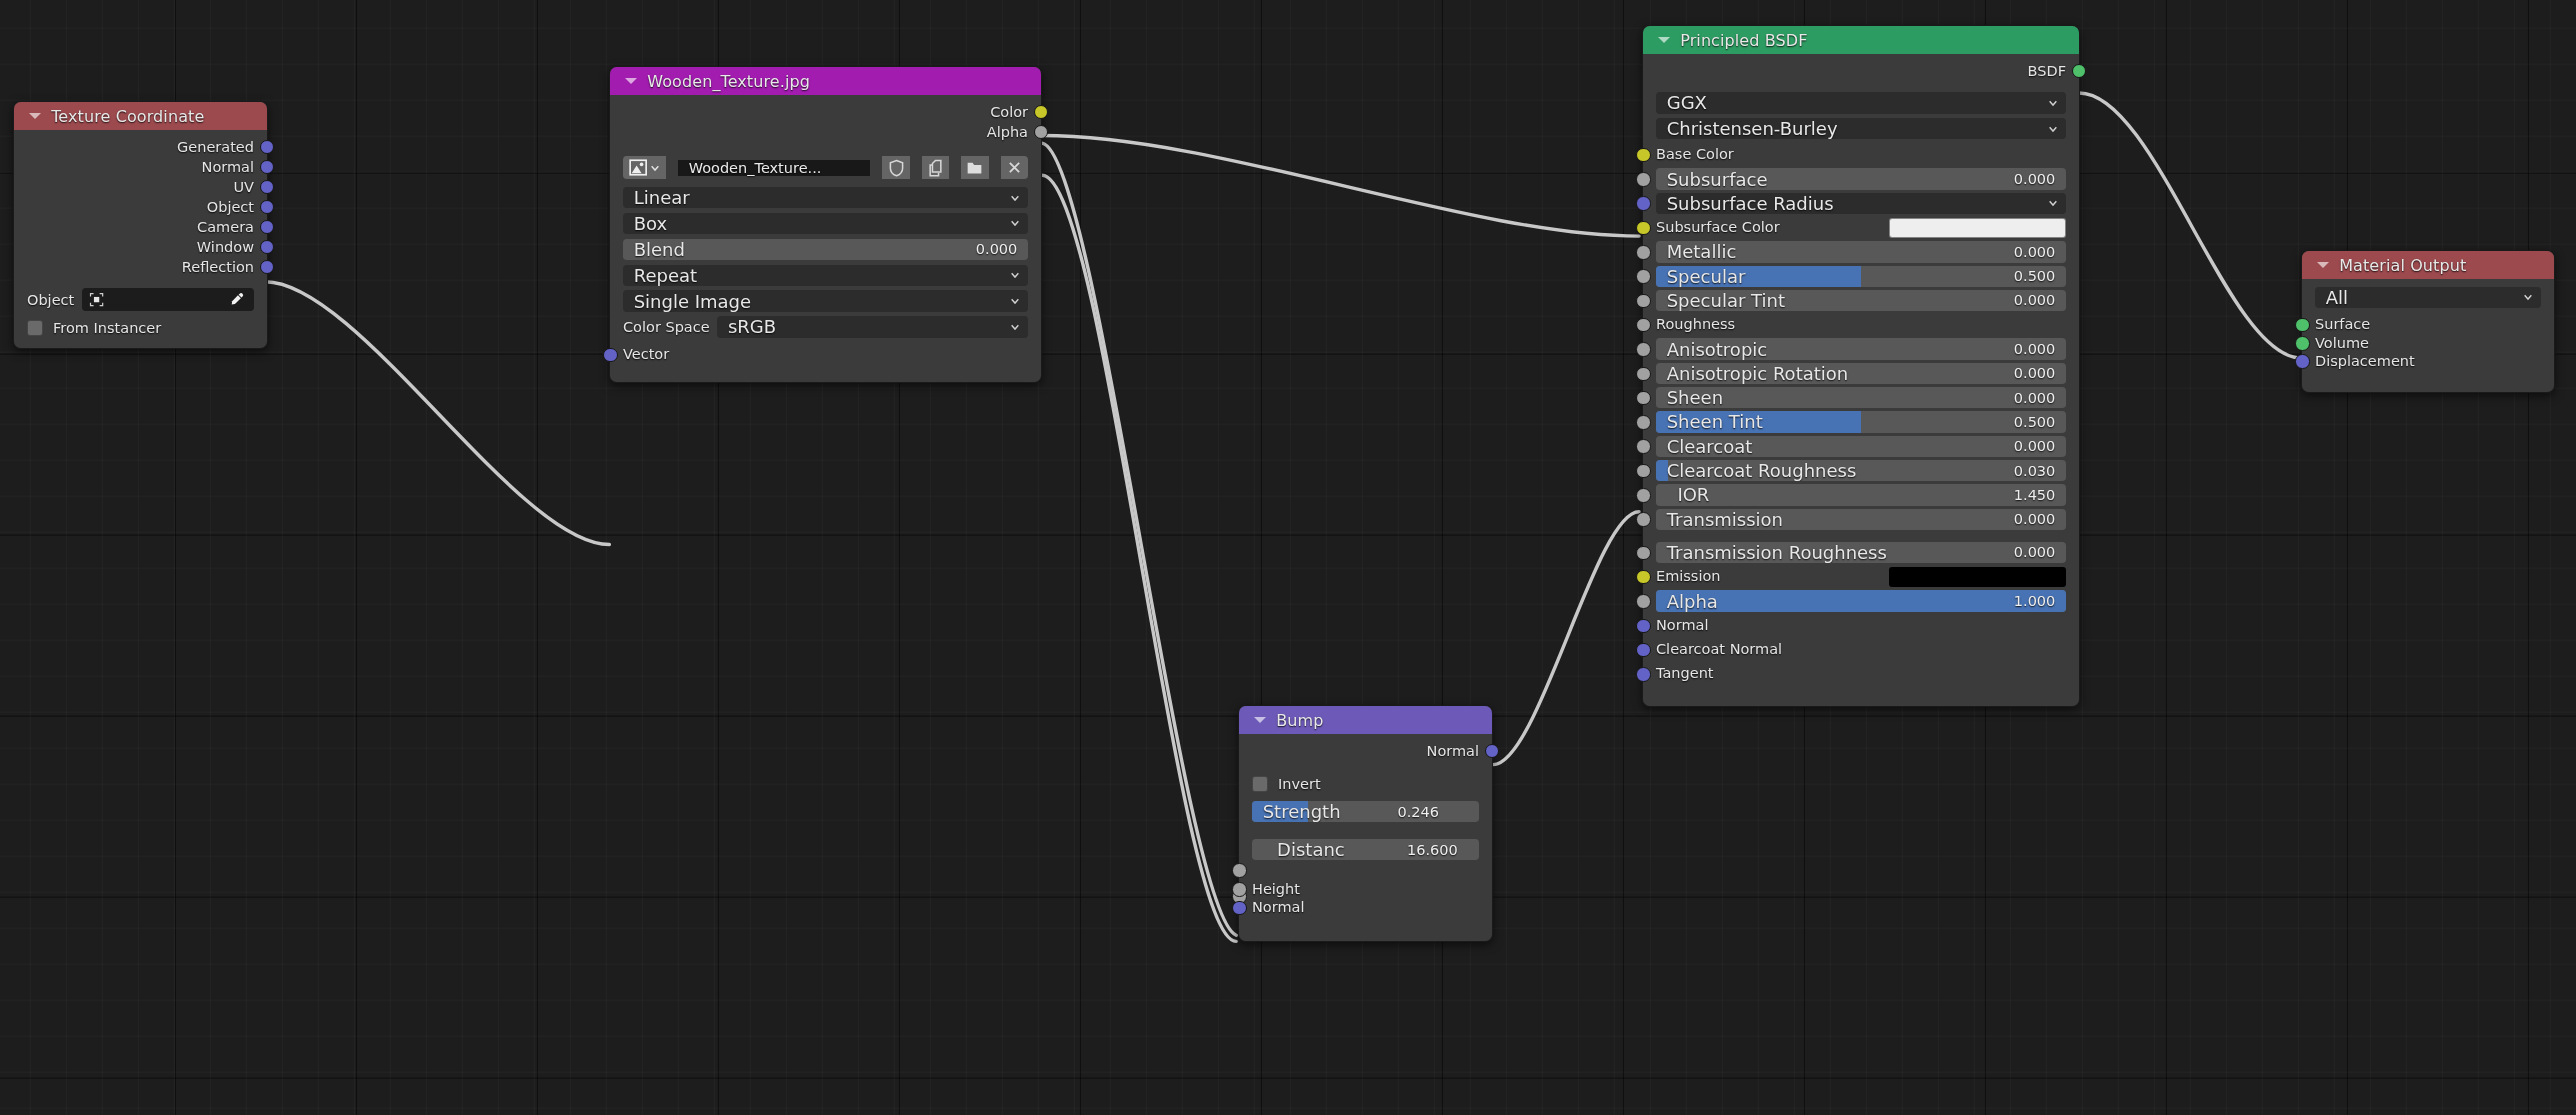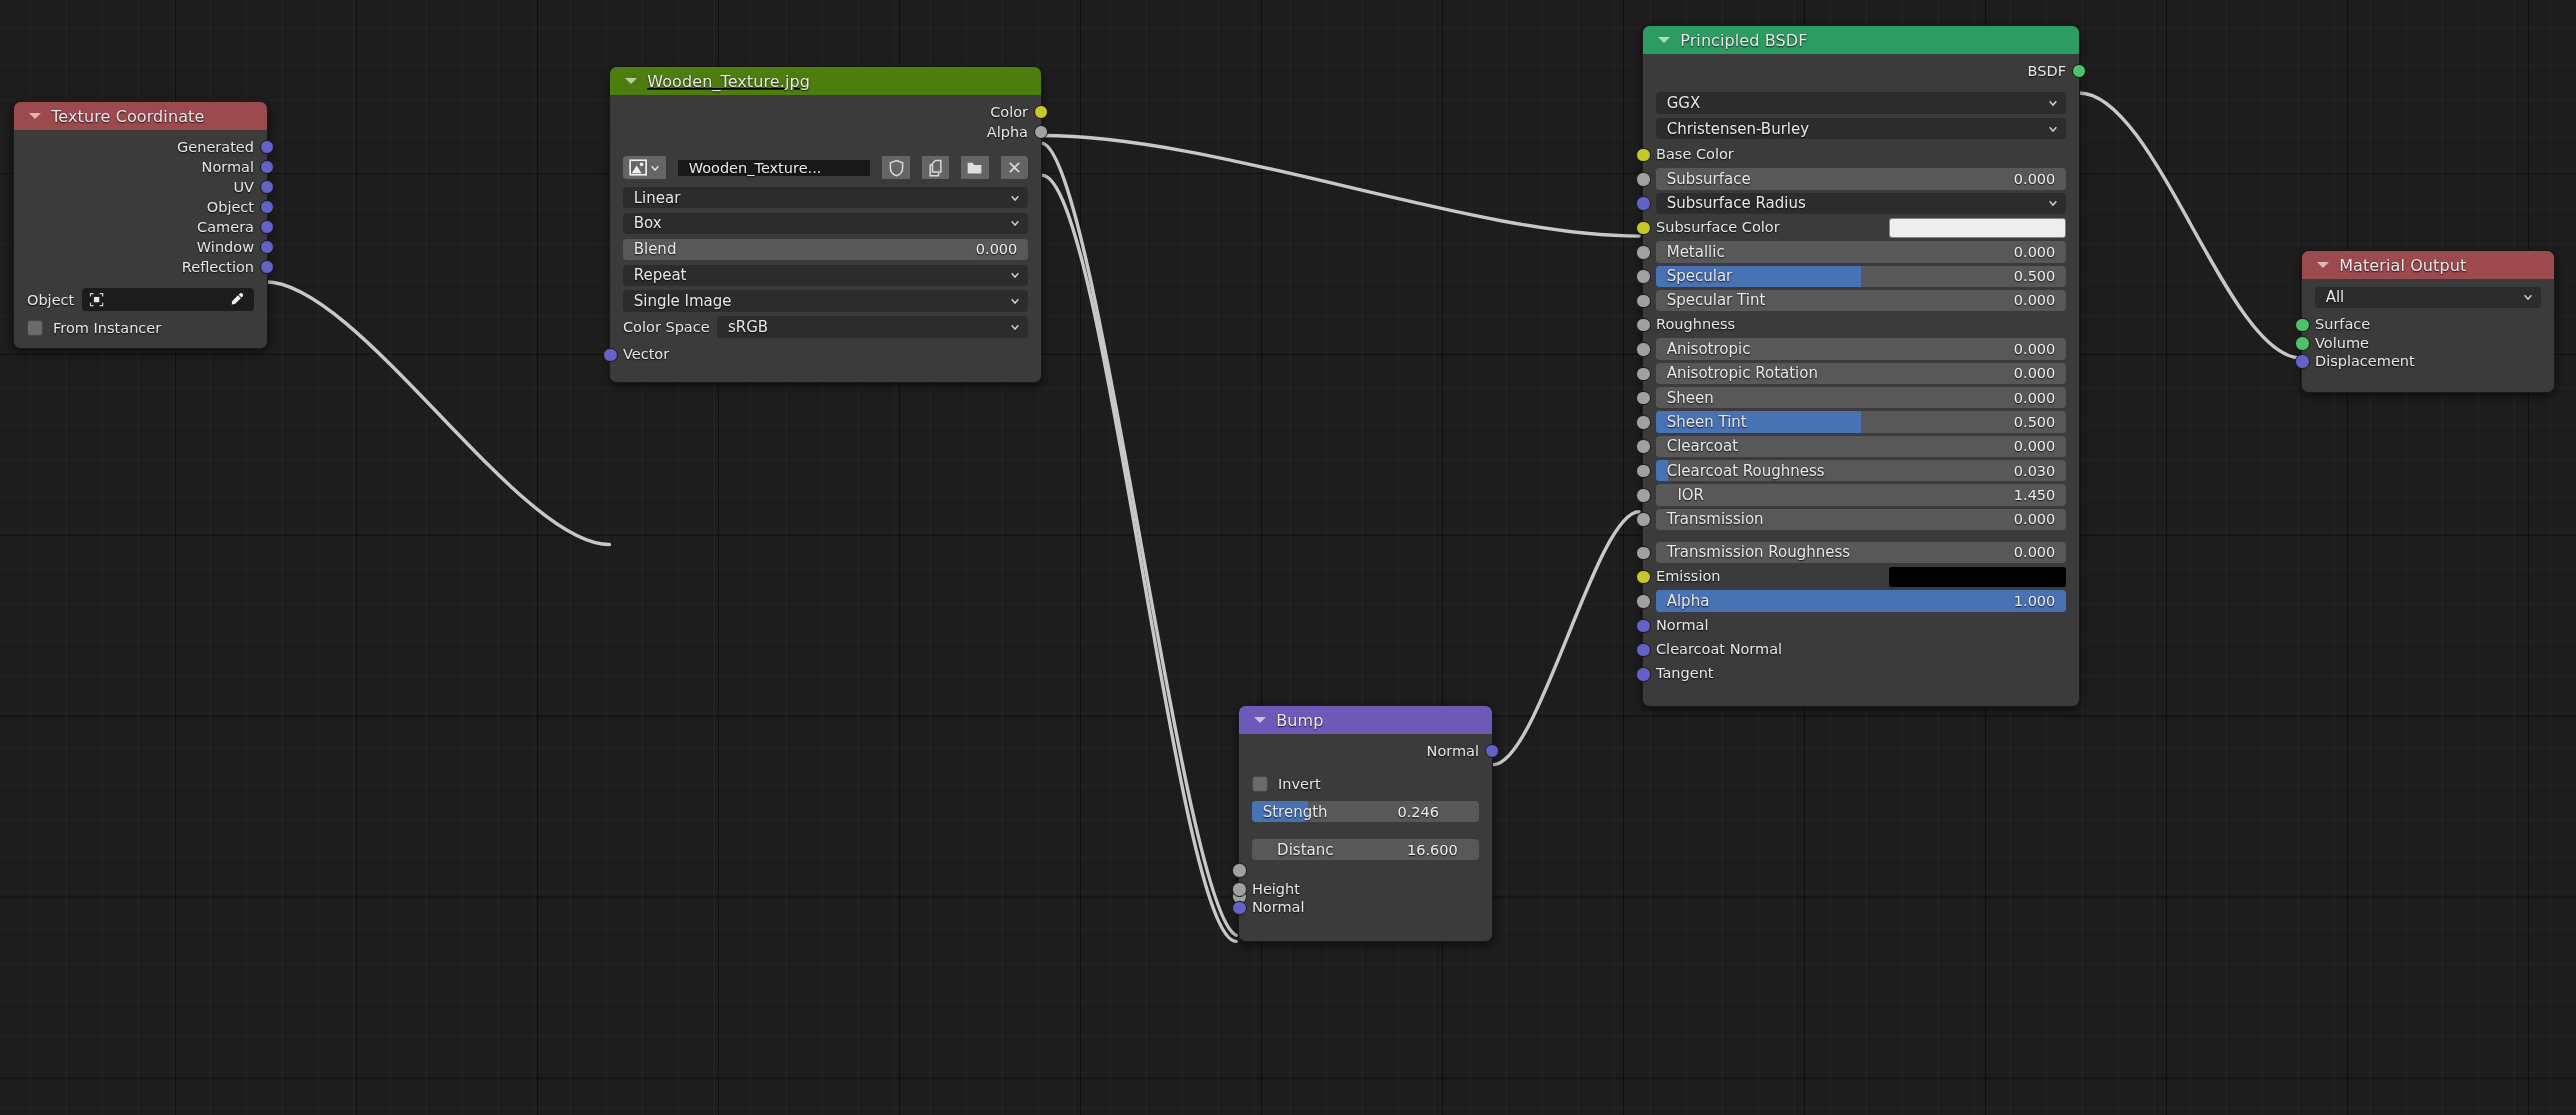--- a/index.html
+++ b/index.html
@@ -49,21 +49,21 @@
   .sock{position:absolute;width:14.5px;height:14.5px;border-radius:50%;
         border:1.1px solid #161616;box-sizing:border-box;}
   .sock.vec{background:#6363c7;}
   .sock.col{background:#c7c729;}
   .sock.val{background:#a1a1a1;}
   .sock.shd{background:#4fc16b;}
 
   
   .w{height:21.3px;border-radius:3.8px;box-sizing:border-box;position:relative;
      display:flex;align-items:center;overflow:hidden;}
-  .w .wt{font-size:15px;color:#e8e8e8;text-shadow:0 0.8px 1.5px rgba(0,0,0,0.85);z-index:2;}
+  .w .wt{font-size:18px;color:#e8e8e8;text-shadow:0 0.8px 1.5px rgba(0,0,0,0.85);z-index:2;}
   .dropdown{background:#2c2c2c;padding:0 9.1px 0 10.7px;}
   .dropdown .chev{position:absolute;right:7.6px;top:50%;transform:translateY(-50%);
                   width:10px;height:10px;z-index:2;}
   .slider{background:#585858;padding:0 10.7px;}
   .slider .fill{position:absolute;left:0;top:0;bottom:0;background:#4772b3;z-index:1;}
   .slider .nm{z-index:2;}
   .slider .vl{position:absolute;right:10.7px;z-index:2;font-size:14.5px;color:#efefef;
               text-shadow:0 0.8px 1.5px rgba(0,0,0,0.85);}
   .swatch{border-radius:3px;border:0.8px solid rgba(0,0,0,0.45);box-sizing:border-box;}
   .checkbox{width:16px;height:16px;border-radius:3px;background:#6a6a6a;
@@ -159,21 +159,21 @@
     </div>
     <div class="spacer10"></div>
     <div style="margin:0 13px;display:flex;align-items:center;gap:10px;">
       <div class="checkbox"></div>
       <div class="lbl">From Instancer</div>
     </div>
   </div>
 </div>
 
 <div class="node" style="left:609px;top:66px;width:433px;">
-  <div class="hdr" style="background:#4d7c0f;text-decoration:underline;">
+  <div class="hdr" style="background:#a21caf;">
     <div class="tri"></div>
     <div class="ttl">Wooden_Texture.jpg</div>
   </div>
   <div class="body">
     <div class="spacer10"></div>
     <div class="row out">
       <div class="lbl right">Color</div>
       <div class="sock col" style="right:-20px;top:2.3px;"></div>
     </div>
     <div class="row out">

